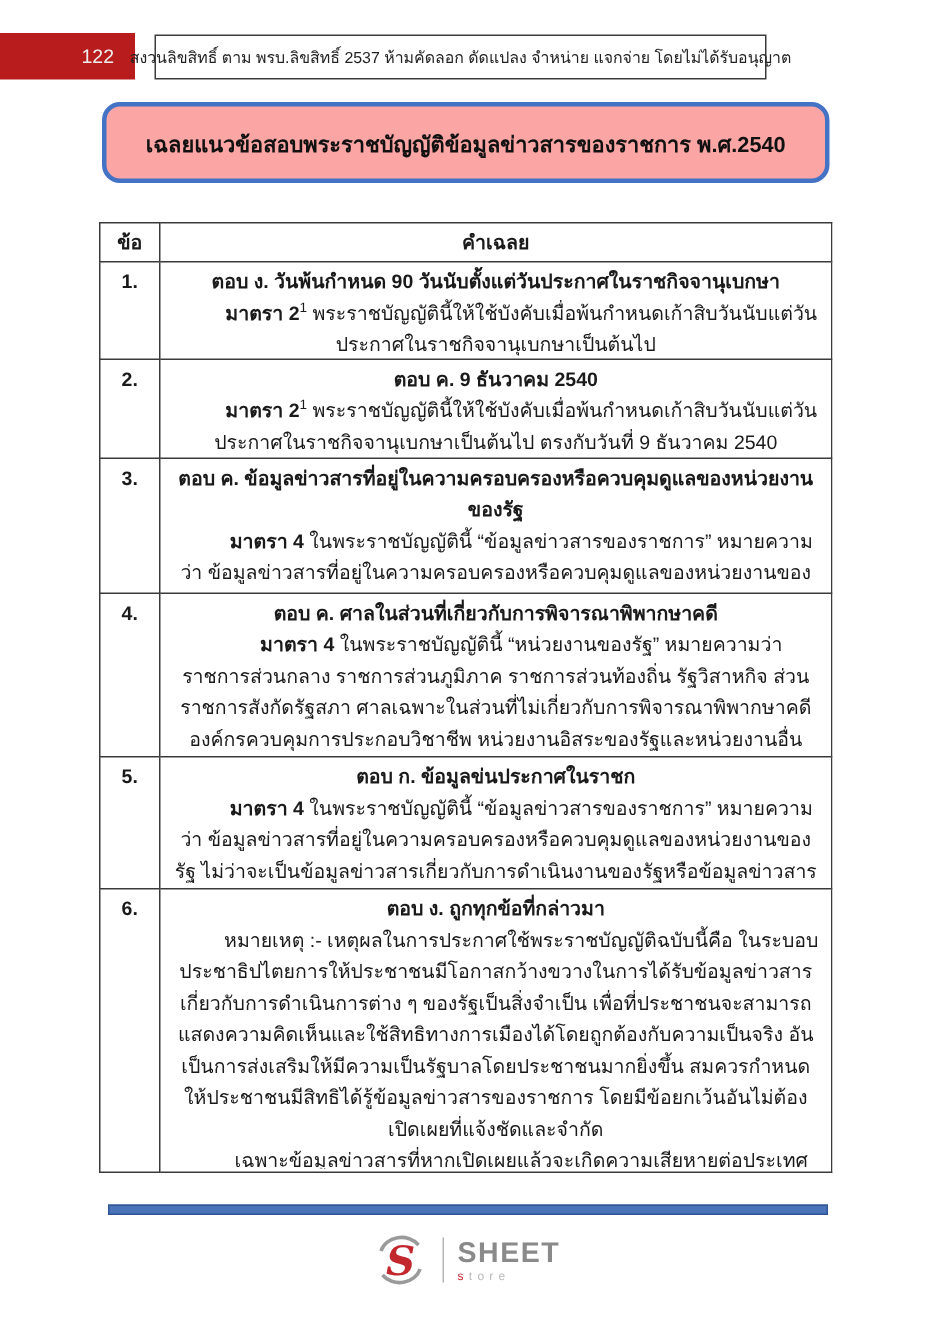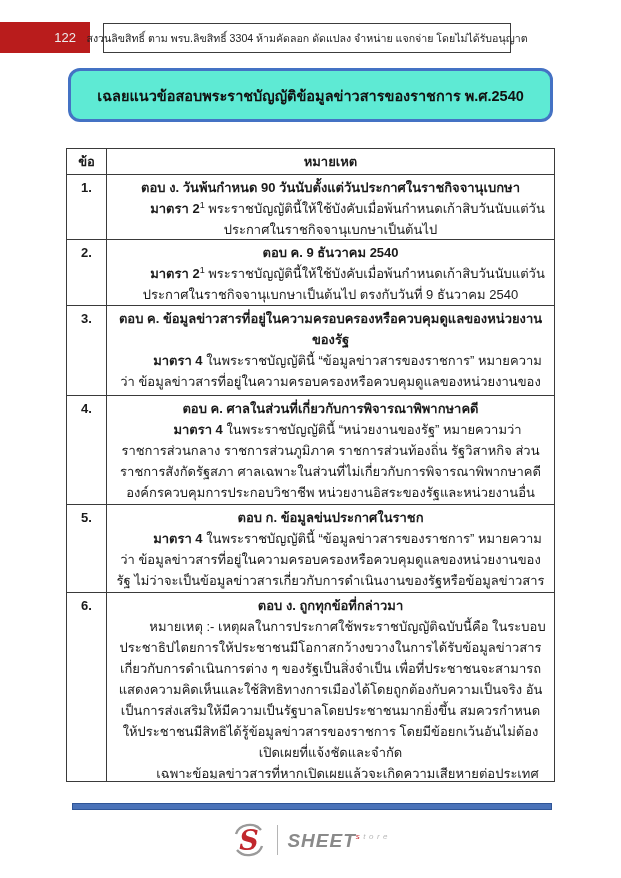--- a/index.html
+++ b/index.html
@@ -18,21 +18,21 @@
   .copyright-box{
     position:absolute;left:103px;top:23px;width:408px;height:30px;
     border:1px solid #3c3c3c;box-sizing:border-box;
     display:flex;align-items:center;justify-content:center;
     font-size:10.6px;color:#222;white-space:nowrap;
   }
   
   .title-box{
     position:absolute;left:68px;top:68px;width:485px;height:54px;
     border:3px solid var(--accent-blue,#4472c4);border-radius:12px;
-    box-sizing:border-box;background:#5eead4;
+    box-sizing:border-box;background:#fca5a5;
     display:flex;align-items:center;justify-content:center;
     font-size:14.5px;font-weight:bold;color:#111;text-align:center;
   }
   
   .table-wrap{
     position:absolute;left:66px;top:148px;width:489px;height:638px;
     overflow:hidden;
   }
   table.answers{
     border-collapse:collapse;width:100%;table-layout:fixed;
@@ -64,55 +64,55 @@
   .footer-bar{
     position:absolute;left:72px;top:803px;width:480px;height:7px;
     background:var(--bar-blue,#4a72b8);border:1px solid #2f5597;
     box-sizing:border-box;
   }
   .logo{
     position:absolute;left:0;top:815px;width:621px;height:50px;
     display:flex;align-items:center;justify-content:center;gap:9px;
   }
   .logo-divider{width:1.5px;height:30px;background:#b5b5b5;}
-  .logo-textcol{display:flex;line-height:1;font-style:italic;}
+  .logo-textcol{display:flex;flex-direction:column;line-height:1;}
   .logo-wordmark{
     font-size:19px;font-weight:bold;color:#8a8a8a;letter-spacing:1px;
   }
   .logo-subtext{
     font-size:8px;letter-spacing:3.5px;color:#b9b9b9;margin-top:2px;
   }
   .logo-subtext .s-red{color:var(--logo-red,#c1272d);}
 </style>
 </head>
 <body>
 
 <div>
 
   <div class="pagenum-box">
     <span>122</span>
   </div>
   <div class="copyright-box">
-    <span>สงวนลิขสิทธิ์ ตาม พรบ.ลิขสิทธิ์ 3304 ห้ามคัดลอก ดัดแปลง จำหน่าย แจกจ่าย โดยไม่ได้รับอนุญาต</span>
+    <span>สงวนลิขสิทธิ์ ตาม พรบ.ลิขสิทธิ์ 2537 ห้ามคัดลอก ดัดแปลง จำหน่าย แจกจ่าย โดยไม่ได้รับอนุญาต</span>
   </div>
 
   <div class="title-box">
     <span>เฉลยแนวข้อสอบพระราชบัญญัติข้อมูลข่าวสารของราชการ พ.ศ.2540</span>
   </div>
 
   <div class="table-wrap">
     <table class="answers">
       <colgroup>
           <col class="c-no">
           <col>
         </colgroup>
       <thead>
         <tr>
           <th>ข้อ</th>
-          <th>หมายเหต</th>
+          <th>คำเฉลย</th>
         </tr>
       </thead>
       <tbody>
         <tr class="h-r1">
           <td class="no">1.</td>
           <td class="ans">
               <div class="clip">
             <div class="answer-line">ตอบ ง. วันพ้นกำหนด 90 วันนับตั้งแต่วันประกาศในราชกิจจานุเบกษา</div>
             <p class="ref"><b>มาตรา 2</b><sup>1</sup><span> พระราชบัญญัตินี้ให้ใช้บังคับเมื่อพ้นกำหนดเก้าสิบวันนับแต่วันประกาศในราชกิจจานุเบกษาเป็นต้นไป</span></p>
           </div>

